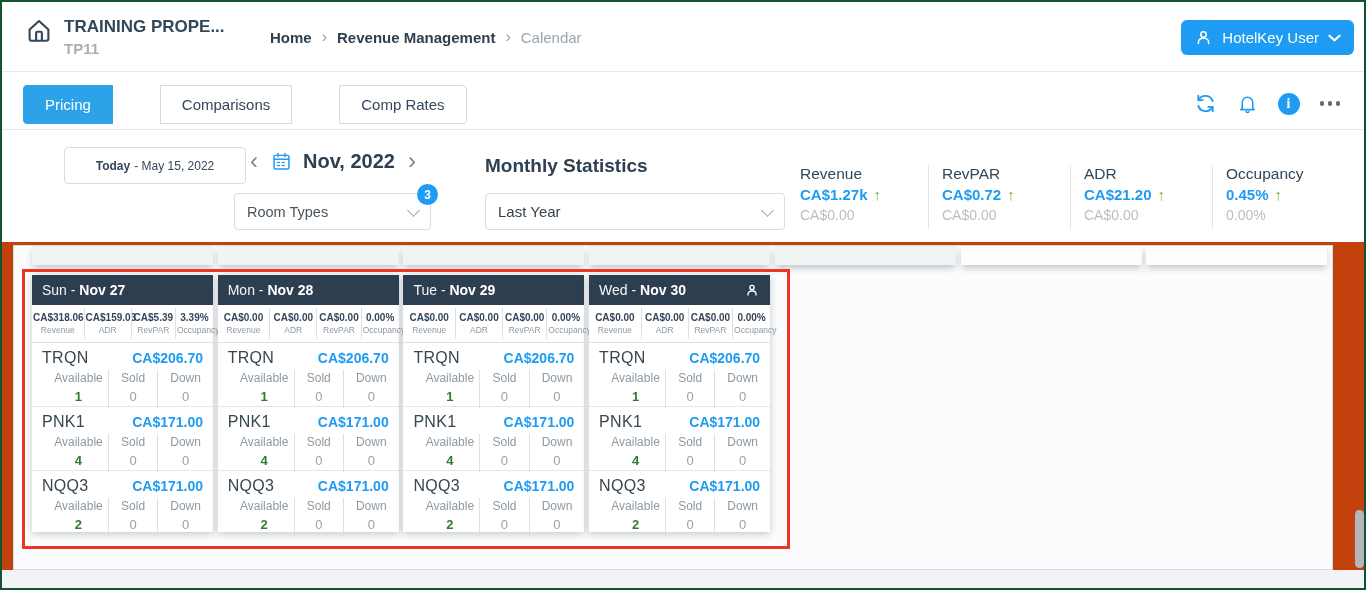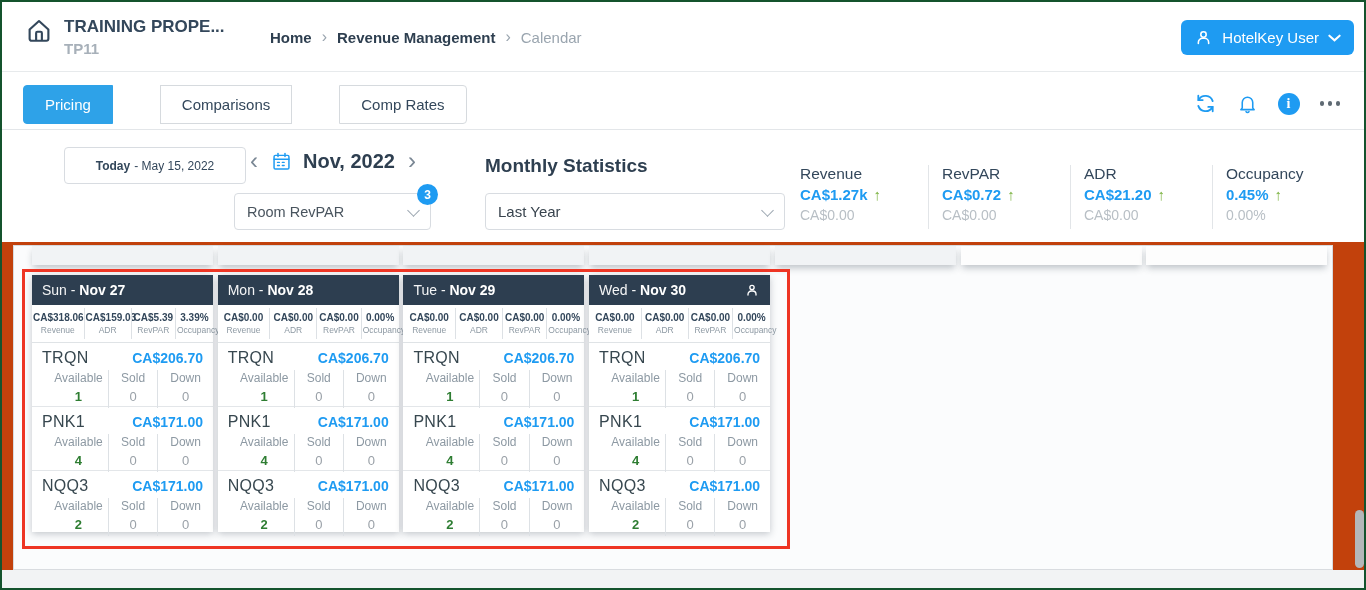--- a/index.html
+++ b/index.html
@@ -182,21 +182,21 @@
             <path d="M16 2.8 v3.4"></path>
           <path d="M7.5 13 h2 M13 13 h2 M7.5 16.5 h2 M13 16.5 h2"></path>
         </svg>
       </span>
       <span class="month-label">Nov, 2022</span>
       <button class="nav-chev">›</button>
     </div>
 
 
     <button class="btn-outline select room-select">
-      <span>Room RevPAR</span>
+      <span>Room Types</span>
       <span class="chev"></span>
       <span class="badge">3</span>
     </button>
 
     <div class="stats-title">Monthly Statistics</div>
 
     <button class="btn-outline select period-select">
       <span>Last Year</span>
       <span class="chev"></span>
     </button>

